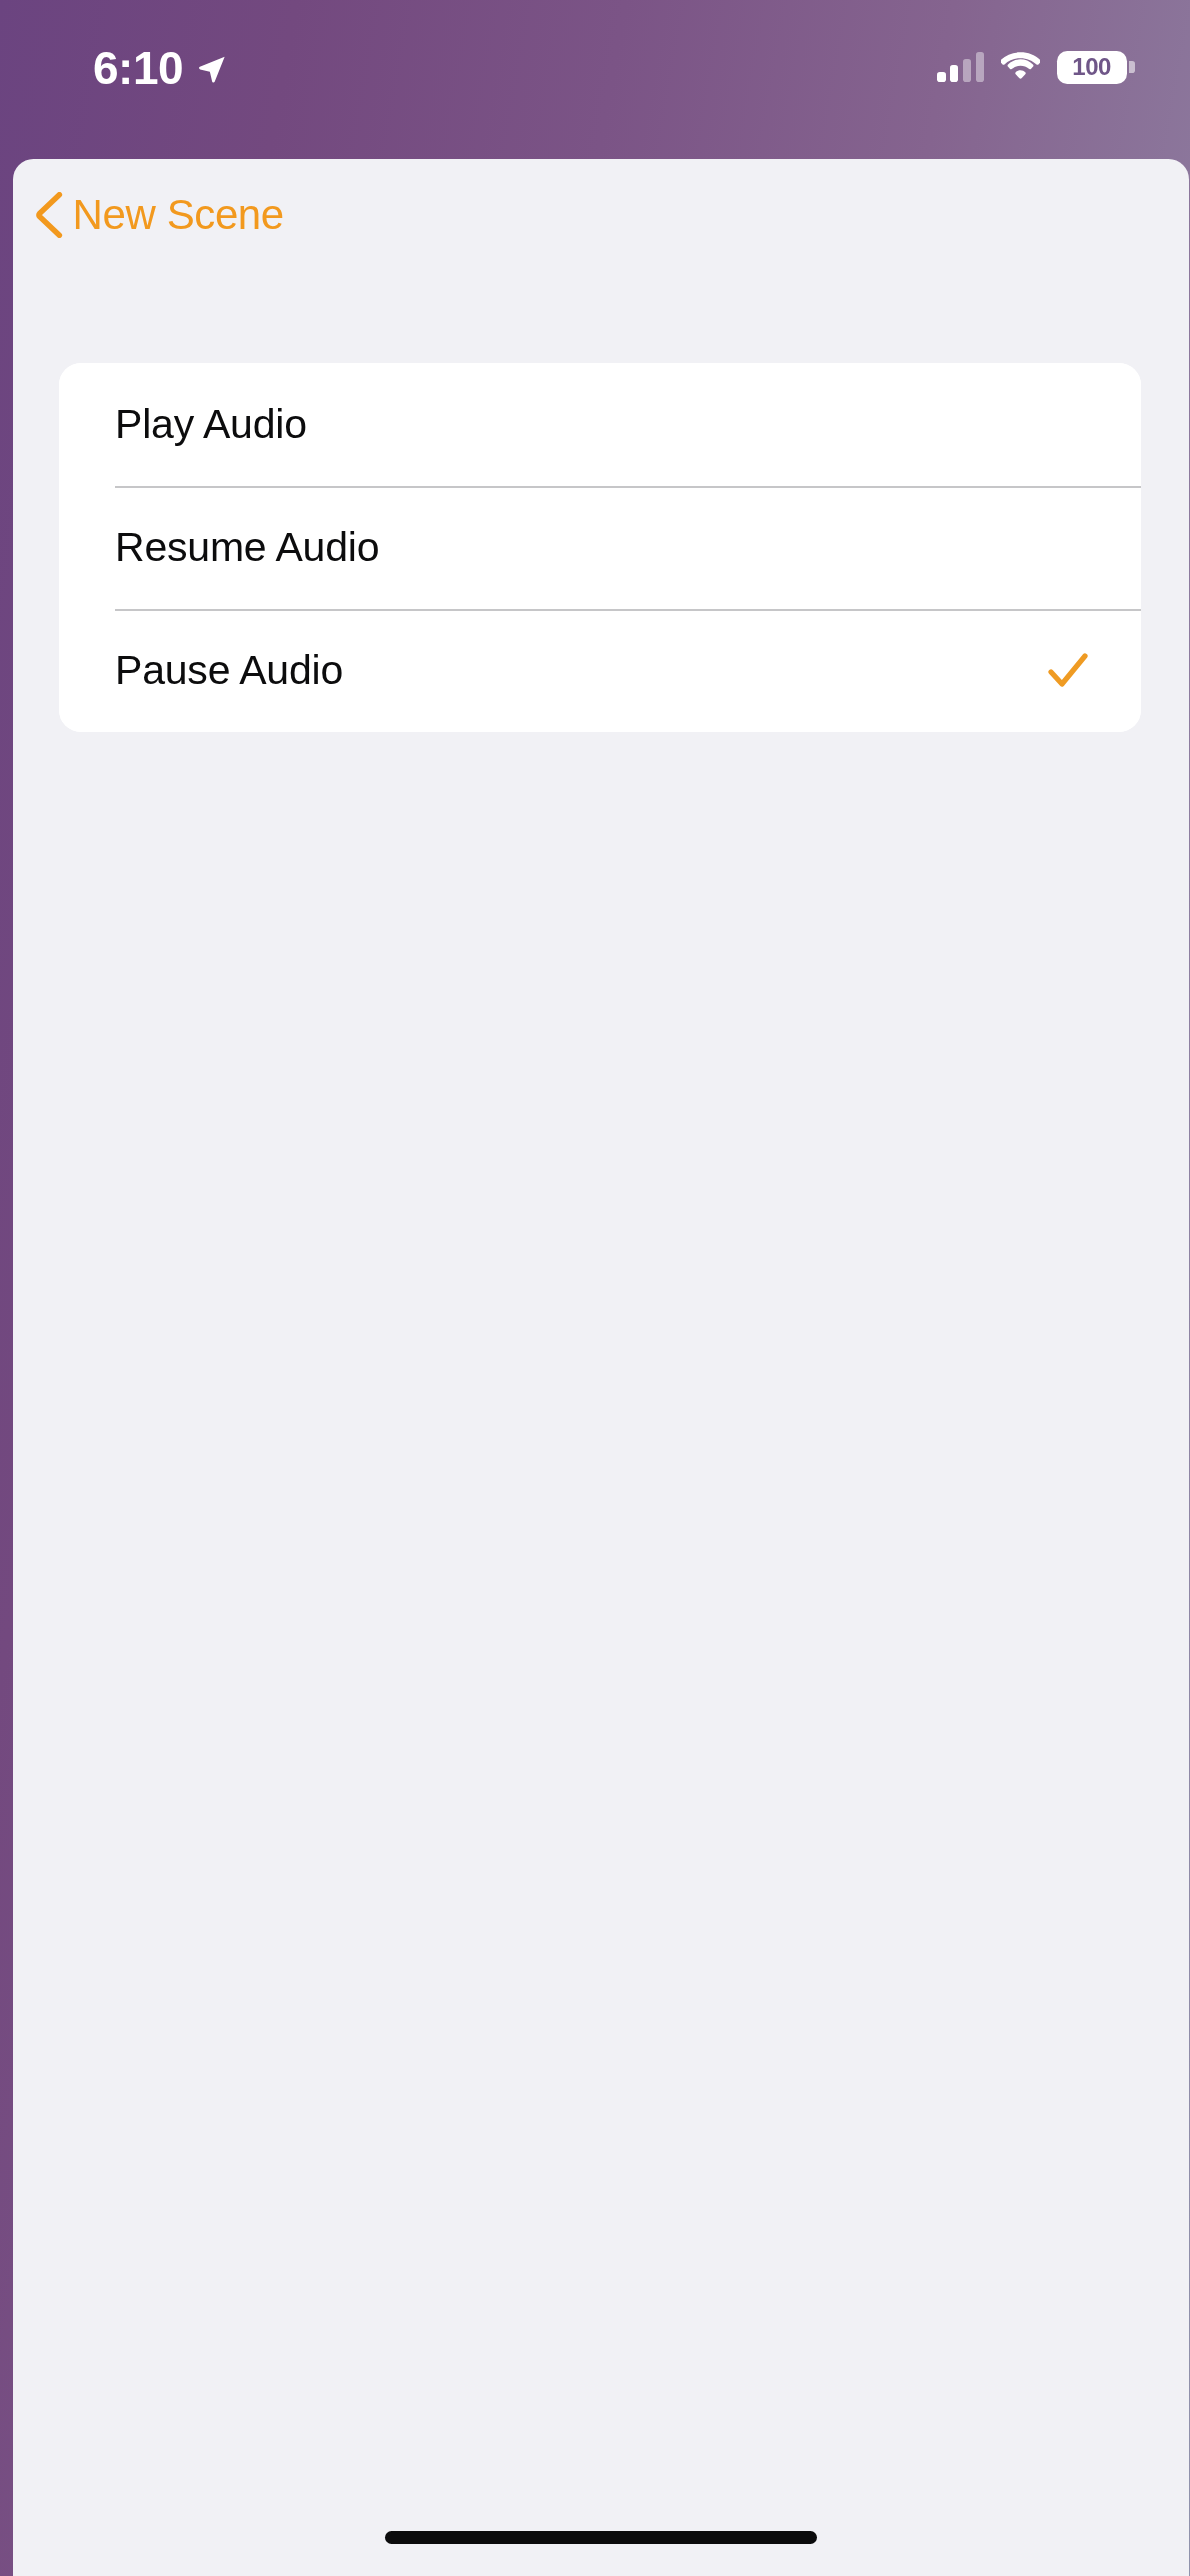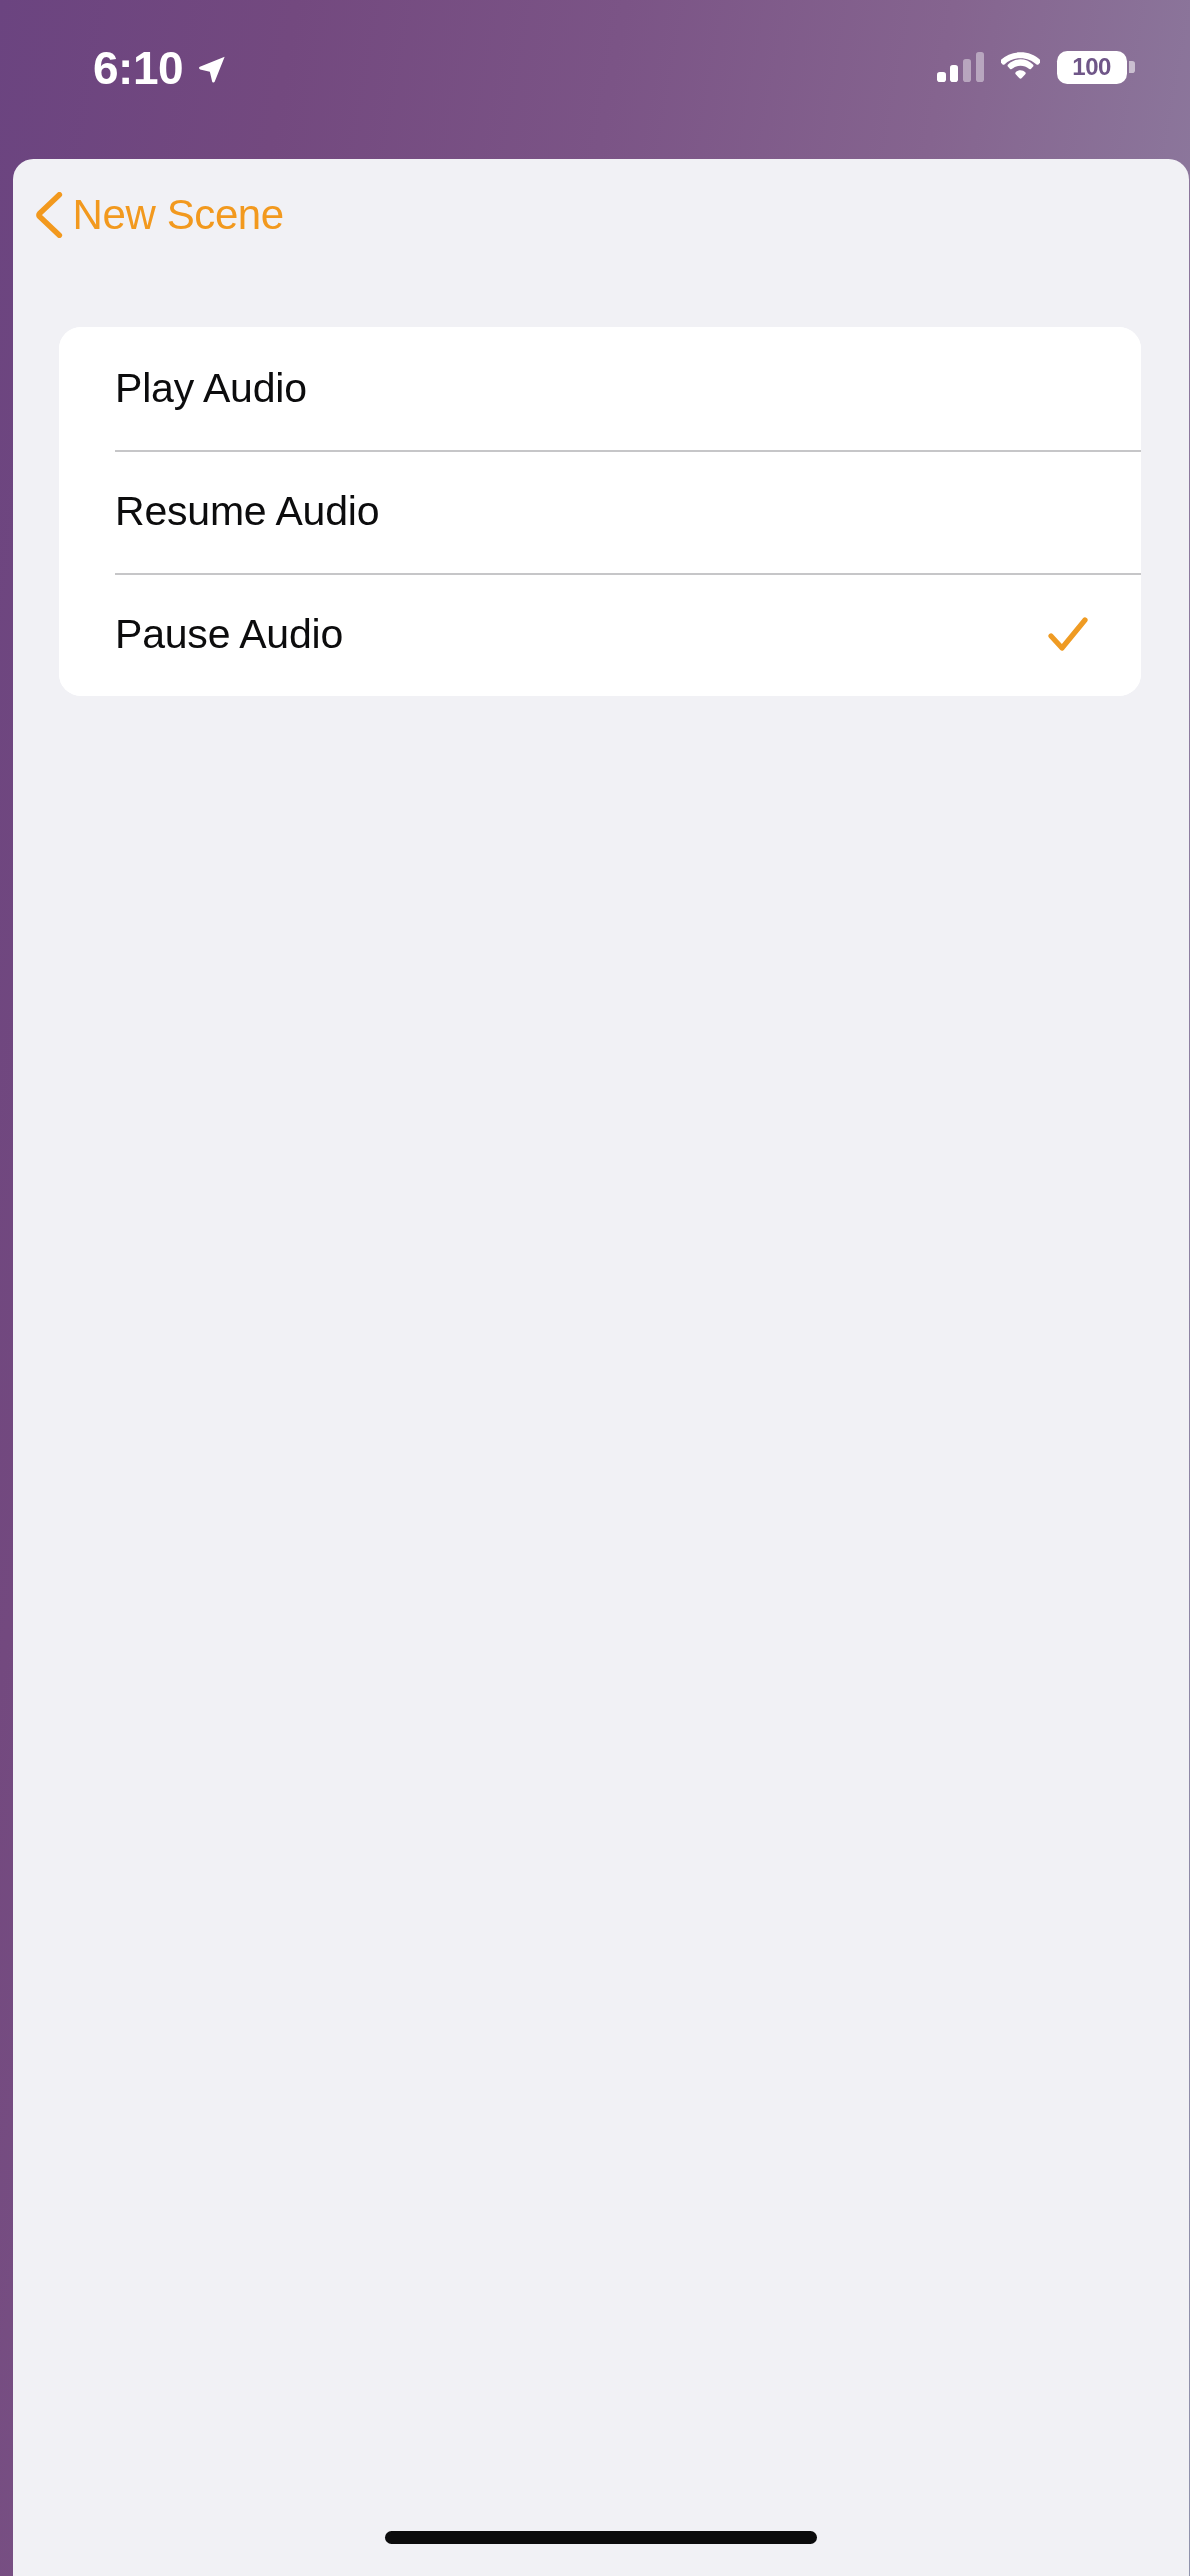--- a/index.html
+++ b/index.html
@@ -81,21 +81,21 @@
   .back-label {
     font-size:42px; color:#f2991e; letter-spacing:-0.4px; line-height:1;
   }
   .nav-title {
     width:100%; text-align:center;
     font-size:42px; font-weight:700; color:#17171a; letter-spacing:-0.4px;
   }
 
   
   .list-card {
-    margin:57px 48px 0 46px;
+    margin:93px 48px 0 46px;
     background:#ffffff;
     border-radius:22px;
     overflow:hidden;
   }
   .list-row {
     position:relative;
     height:123px;
     display:flex; align-items:center;
     padding:0 56px 0 56px;
     cursor:pointer;

